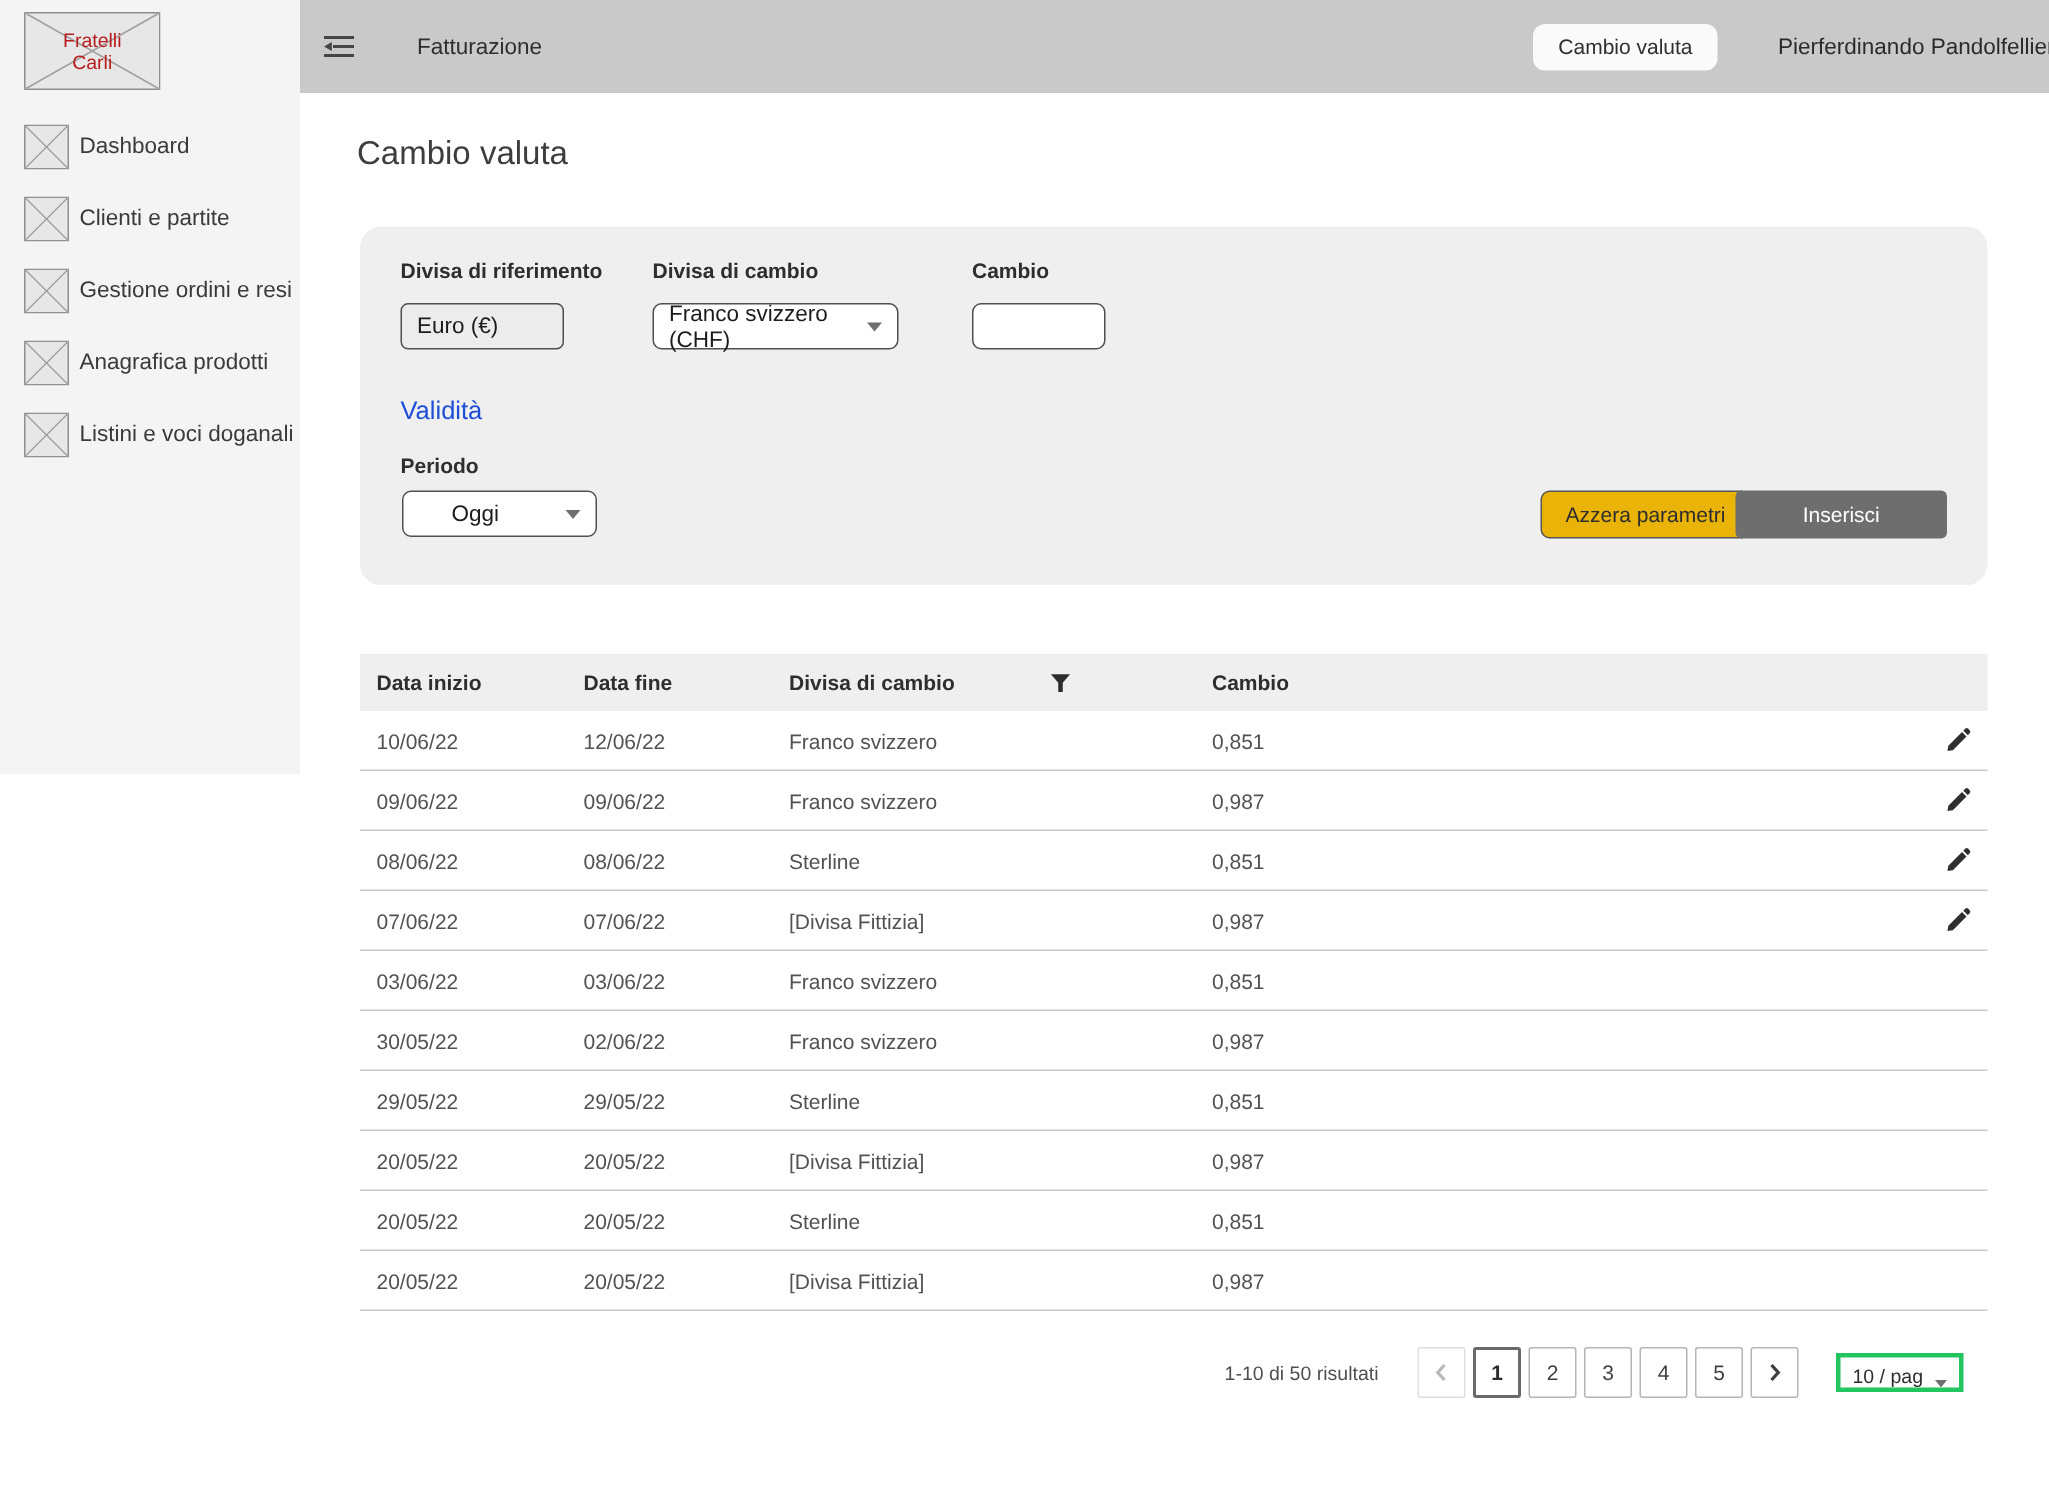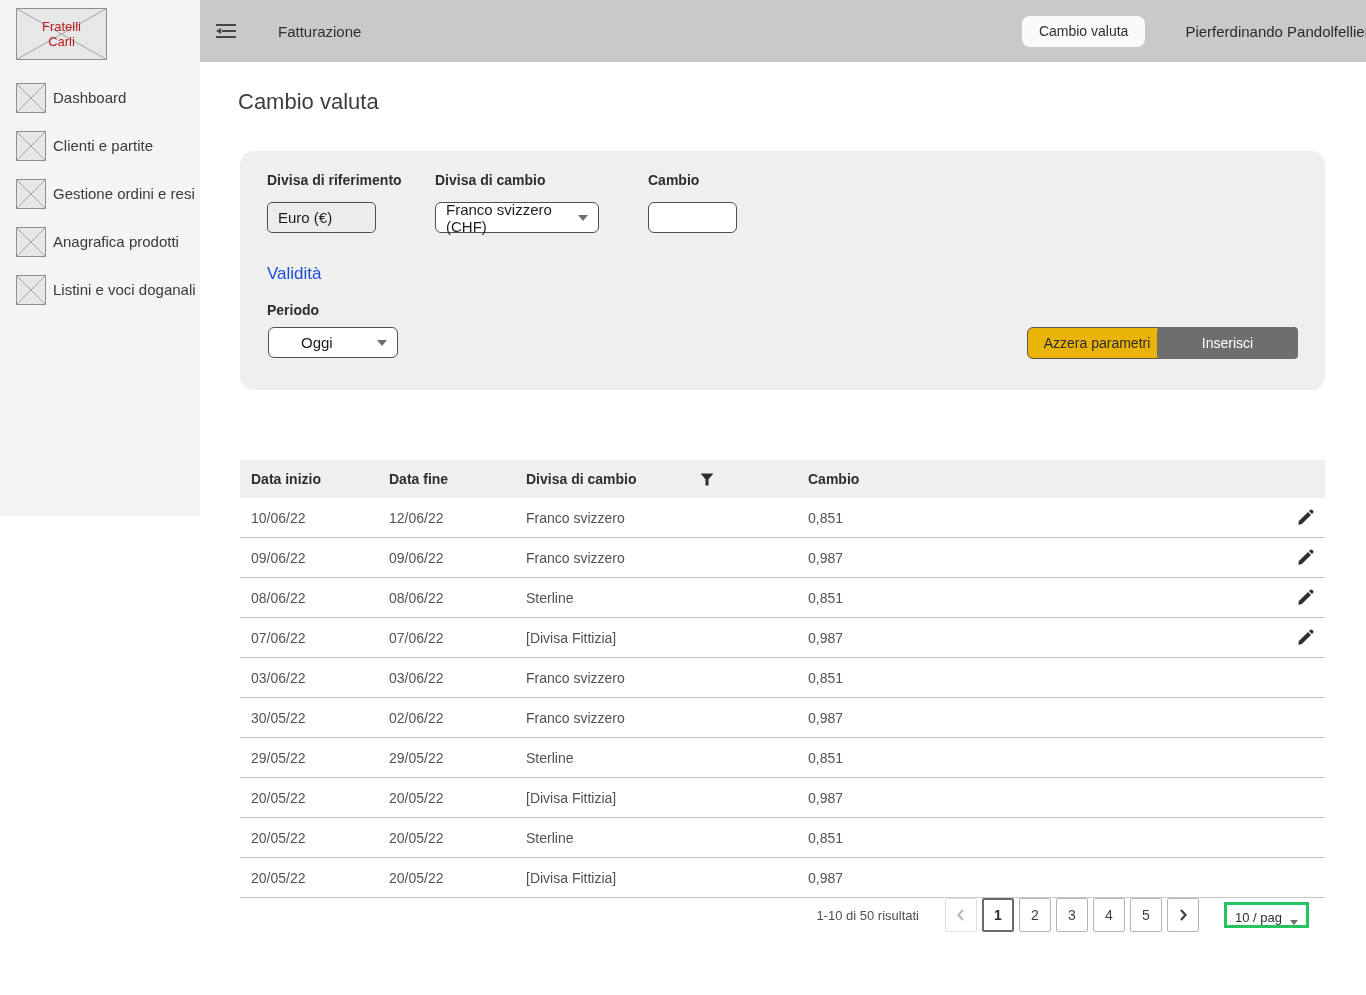--- a/index.html
+++ b/index.html
@@ -94,21 +94,21 @@
   }
 
   
   .table { position:absolute; left:240px; top:436px; width:1085px; }
   .thead, .trow {
     display:grid;
     grid-template-columns:138px 137px 282px 1fr 40px;
     align-items:center;
     padding:0 10px 0 11px;
   }
-  .thead { height:38px; background:#efefef; font-size:14px; font-weight:bold; color:#2e2e2e;margin-top:24px; }
+  .thead { height:38px; background:#efefef; font-size:14px; font-weight:bold; color:#2e2e2e; }
   .trow  { height:40px; border-bottom:1px solid #c9c9c9; font-size:14px; color:#525252; }
   .divisa-head { display:flex; align-items:center; }
   .filter-btn { margin-left:64px; width:14px; height:13px; cursor:pointer; display:flex; align-items:center; }
   .action-cell { display:flex; justify-content:flex-end; cursor:pointer; }
   .action-cell svg { width:19px; height:19px; }
 
   
   .pagination {
     position:absolute; left:224px; top:898px; width:1085px; height:34px;
     display:flex; align-items:center; justify-content:flex-end;

